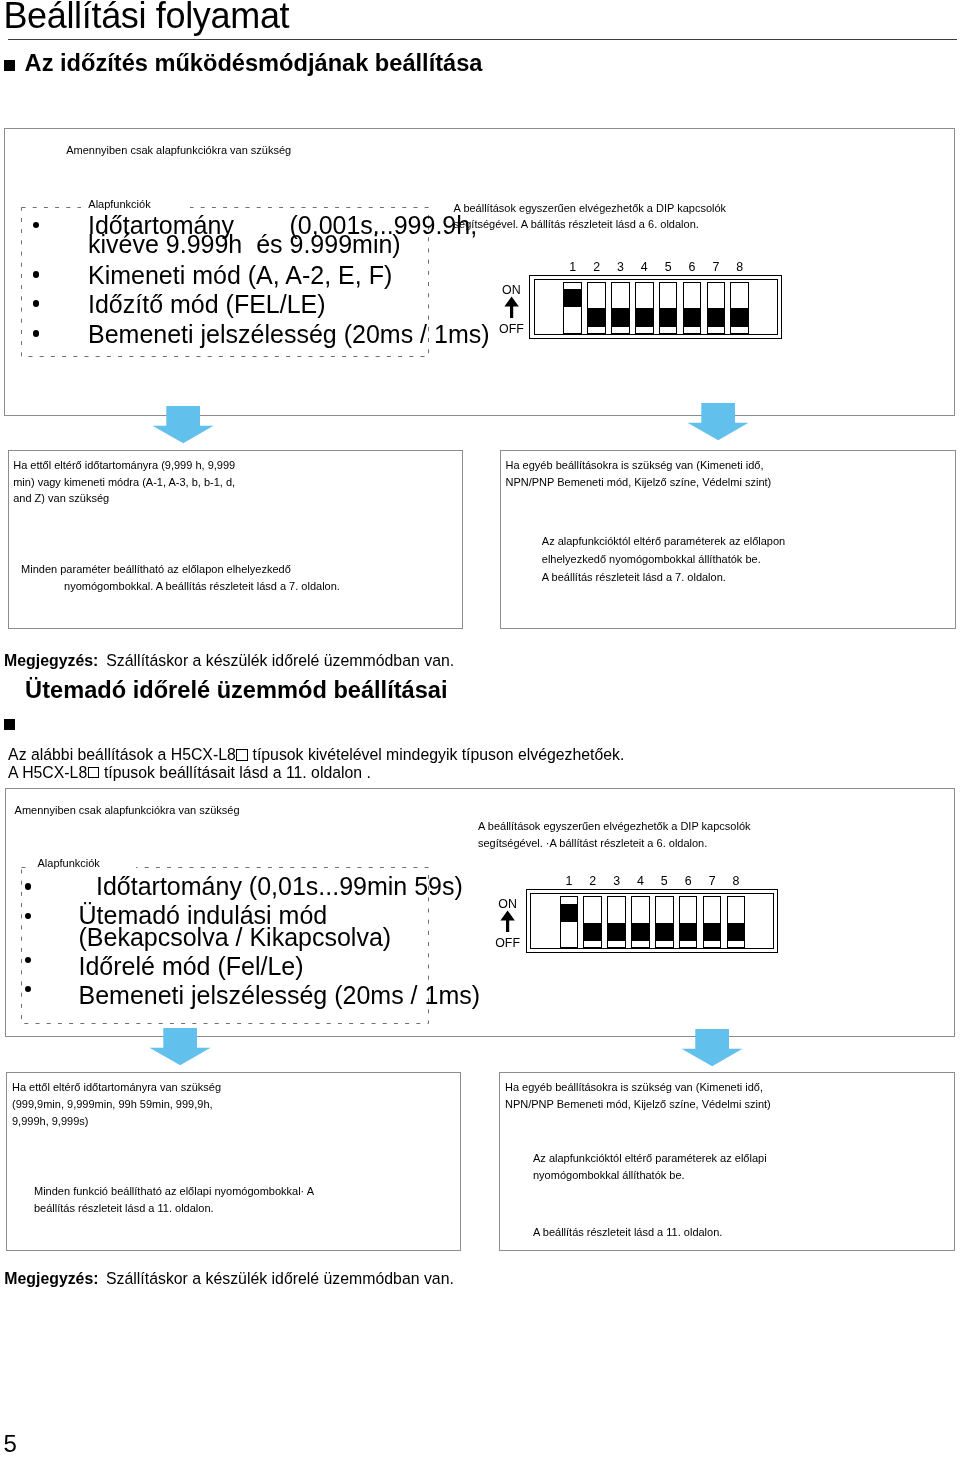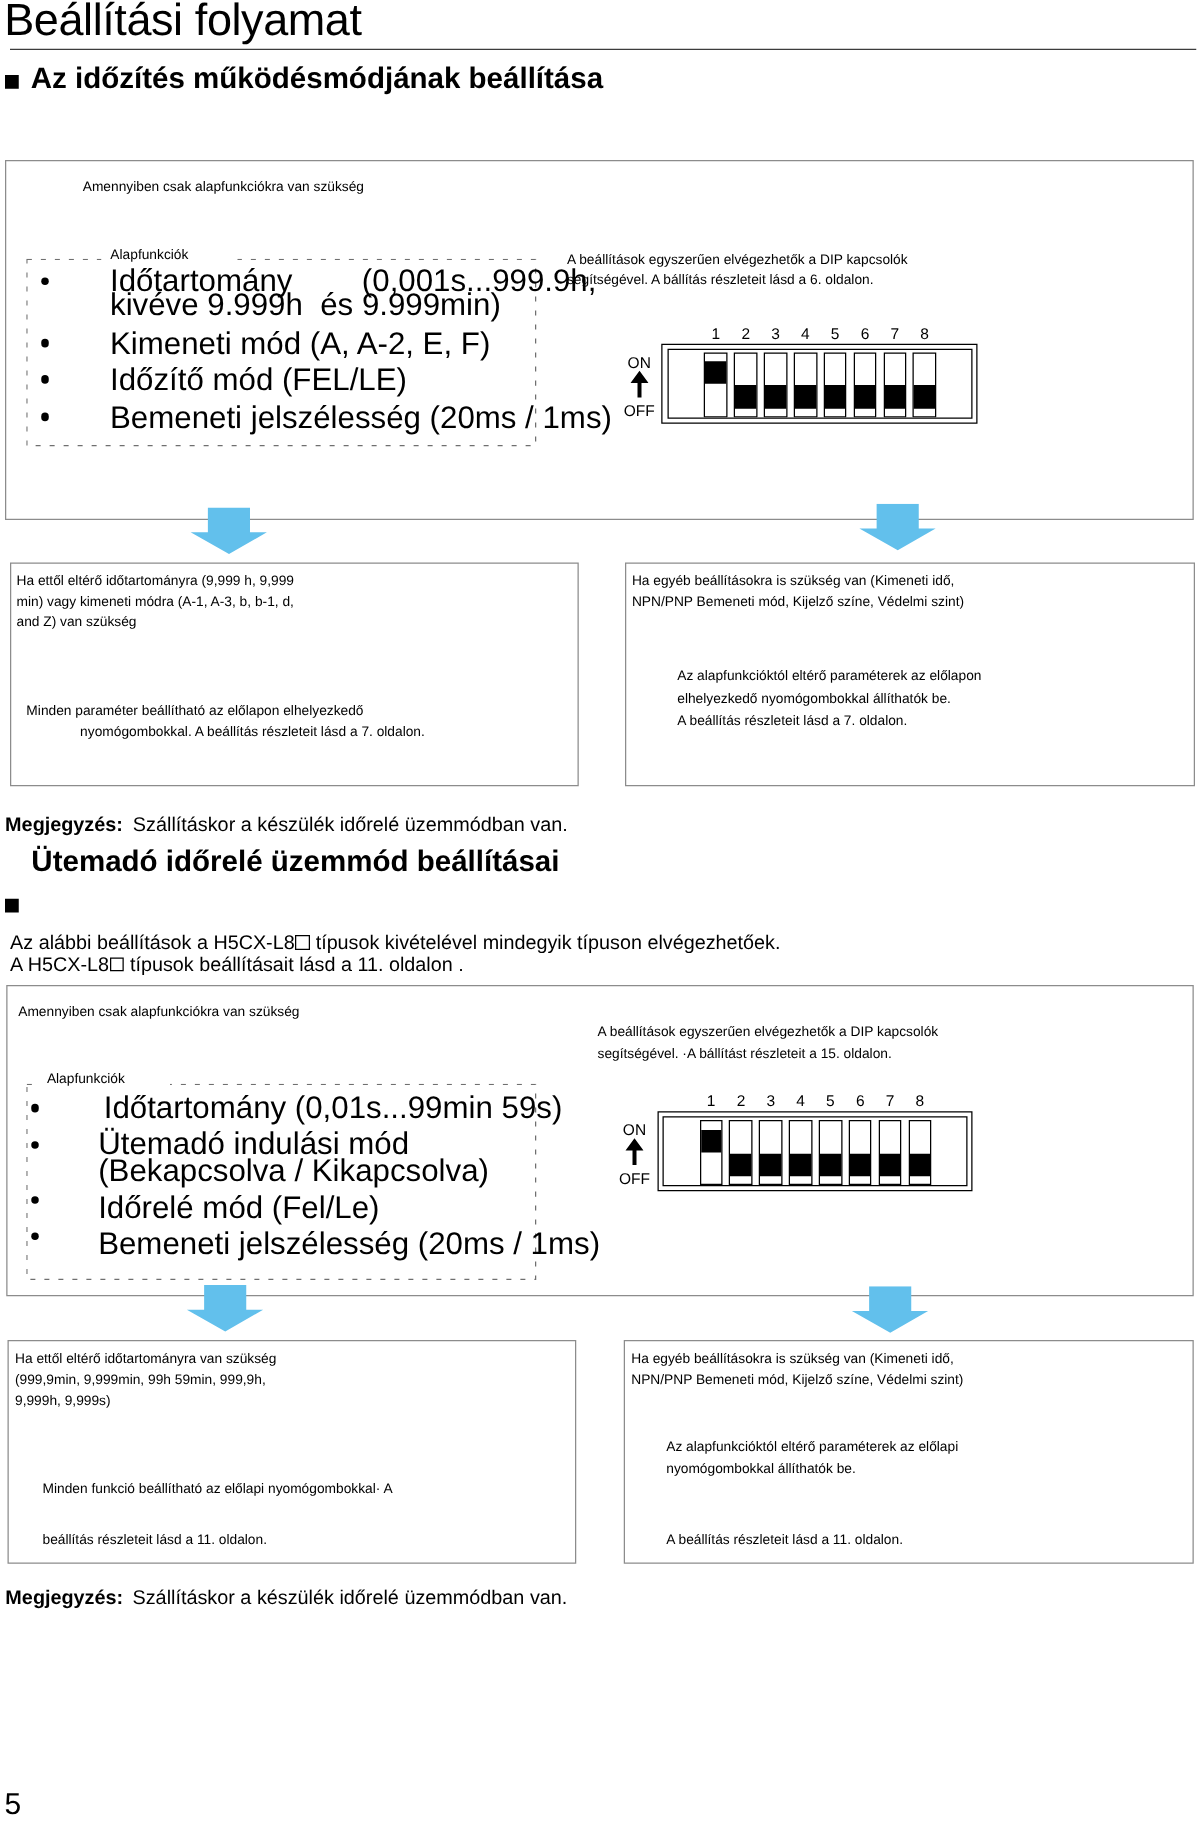--- a/index.html
+++ b/index.html
@@ -137,31 +137,31 @@
 
 <div class="abs obox" style="left:5.2px;top:788px;width:949.8px;height:248.7px;"></div>
 <div class="abs nw t16" style="left:14.6px;top:802px;">Amennyiben csak alapfunkciókra van szükség</div>
 
 <svg class="abs" style="left:21px;top:866.5px;" width="409" height="158">
     <rect x="0.5" y="0.5" width="407" height="156" fill="none" stroke="#6f6f6f" stroke-width="1" stroke-dasharray="4 7.2"></rect>
   </svg>
 <div class="abs nw t16 lbl" style="left:27.5px;top:855.2px;padding:0 36px 0 10px;">Alapfunkciók</div>
 
 <div class="abs bullet" style="left:24.7px;top:883.1px;"></div>
-<div class="abs nw t20" style="left:83px;top:876.4px;">Időtartomány (0,01s...99min 59s)</div>
+<div class="abs nw t20" style="left:96px;top:876.4px;">Időtartomány (0,01s...99min 59s)</div>
 <div class="abs bullet" style="left:24.7px;top:912.5px;"></div>
 <div class="abs pre t20" style="left:78.5px;top:905.2px;line-height:21.6px;">Ütemadó indulási mód
 (Bekapcsolva / Kikapcsolva)</div>
 <div class="abs bullet" style="left:24.7px;top:956.5px;"></div>
 <div class="abs nw t20" style="left:78.5px;top:955.5px;">Időrelé mód (Fel/Le)</div>
 <div class="abs bullet" style="left:24.7px;top:985.9px;"></div>
 <div class="abs nw t20" style="left:78.5px;top:984.8px;">Bemeneti jelszélesség (20ms / 1ms)</div>
 
 <div class="abs nw t16" style="left:478px;top:818px;">A beállítások egyszerűen elvégezhetők a DIP kapcsolók</div>
-<div class="abs nw t16" style="left:478px;top:834.8px;">segítségével. ·A bállítást részleteit a 15. oldalon.</div>
+<div class="abs nw t16" style="left:478px;top:834.8px;">segítségével. ·A bállítást részleteit a 6. oldalon.</div>
 
 <div class="dip" style="left:493.2px;top:875.3px;">
   <div class="onoff" style="left:5.1px;top:23.2px;">ON</div>
   <div class="onoff" style="left:2px;top:61.6px;">OFF</div>
   <svg class="abs" style="left:6.6px;top:35px;" width="15" height="22.5" viewBox="0 0 15 22.5">
     <polygon points="7.6,0.5 14.8,10.4 9.2,10.4 9.2,22 6,22 6,10.4 0.4,10.4" fill="#000"></polygon>
   </svg>
   <div class="dip-outer" style="left:32.4px;top:14px;width:252.4px;height:64px;"></div>
   <div class="dip-inner" style="left:36.5px;top:17.6px;width:244px;height:56.6px;"></div>
   <div class="dipnum" style="left:63.7px;top:-0.5px;">1</div>
@@ -203,21 +203,21 @@
   </svg>
 <svg class="abs" style="left:681.2px;top:1028.6px;" width="62" height="38" viewBox="0 0 62 38">
     <polygon points="14.3,0 48,0 48,19.8 61.5,19.8 31.2,37.2 0.5,19.8 14.3,19.8" fill="#62c0ec"></polygon>
   </svg>
 
 <div class="abs obox" style="left:5.7px;top:1071.6px;width:455.5px;height:179.5px;"></div>
 <div class="abs nw t16" style="left:12px;top:1078.9px;">Ha ettől eltérő időtartományra van szükség</div>
 <div class="abs nw t16" style="left:12px;top:1095.7px;">(999,9min, 9,999min, 99h 59min, 999,9h,</div>
 <div class="abs nw t16" style="left:12px;top:1112.5px;">9,999h, 9,999s)</div>
 <div class="abs nw t16" style="left:34px;top:1182.9px;">Minden funkció beállítható az előlapi nyomógombokkal· A</div>
-<div class="abs nw t16" style="left:34px;top:1199.7px;margin-top:24px;">beállítás részleteit lásd a 11. oldalon.</div>
+<div class="abs nw t16" style="left:34px;top:1199.7px;">beállítás részleteit lásd a 11. oldalon.</div>
 
 <div class="abs obox" style="left:498.7px;top:1071.6px;width:456px;height:179.5px;"></div>
 <div class="abs nw t16" style="left:505px;top:1078.9px;">Ha egyéb beállításokra is szükség van (Kimeneti idő,</div>
 <div class="abs nw t16" style="left:505px;top:1095.7px;">NPN/PNP Bemeneti mód, Kijelző színe, Védelmi szint)</div>
 <div class="abs nw t16" style="left:533px;top:1149.9px;">Az alapfunkcióktól eltérő paraméterek az előlapi</div>
 <div class="abs nw t16" style="left:533px;top:1166.7px;">nyomógombokkal állíthatók be.</div>
 <div class="abs nw t16" style="left:533px;top:1183.5px;margin-top:40px;">A beállítás részleteit lásd a 11. oldalon.</div>
 
 <div class="abs nw nb" style="left:4.3px;top:1270px;">Megjegyzés:</div>
 <div class="abs nw nt" style="left:106px;top:1270px;">Szállításkor a készülék időrelé üzemmódban van.</div>

